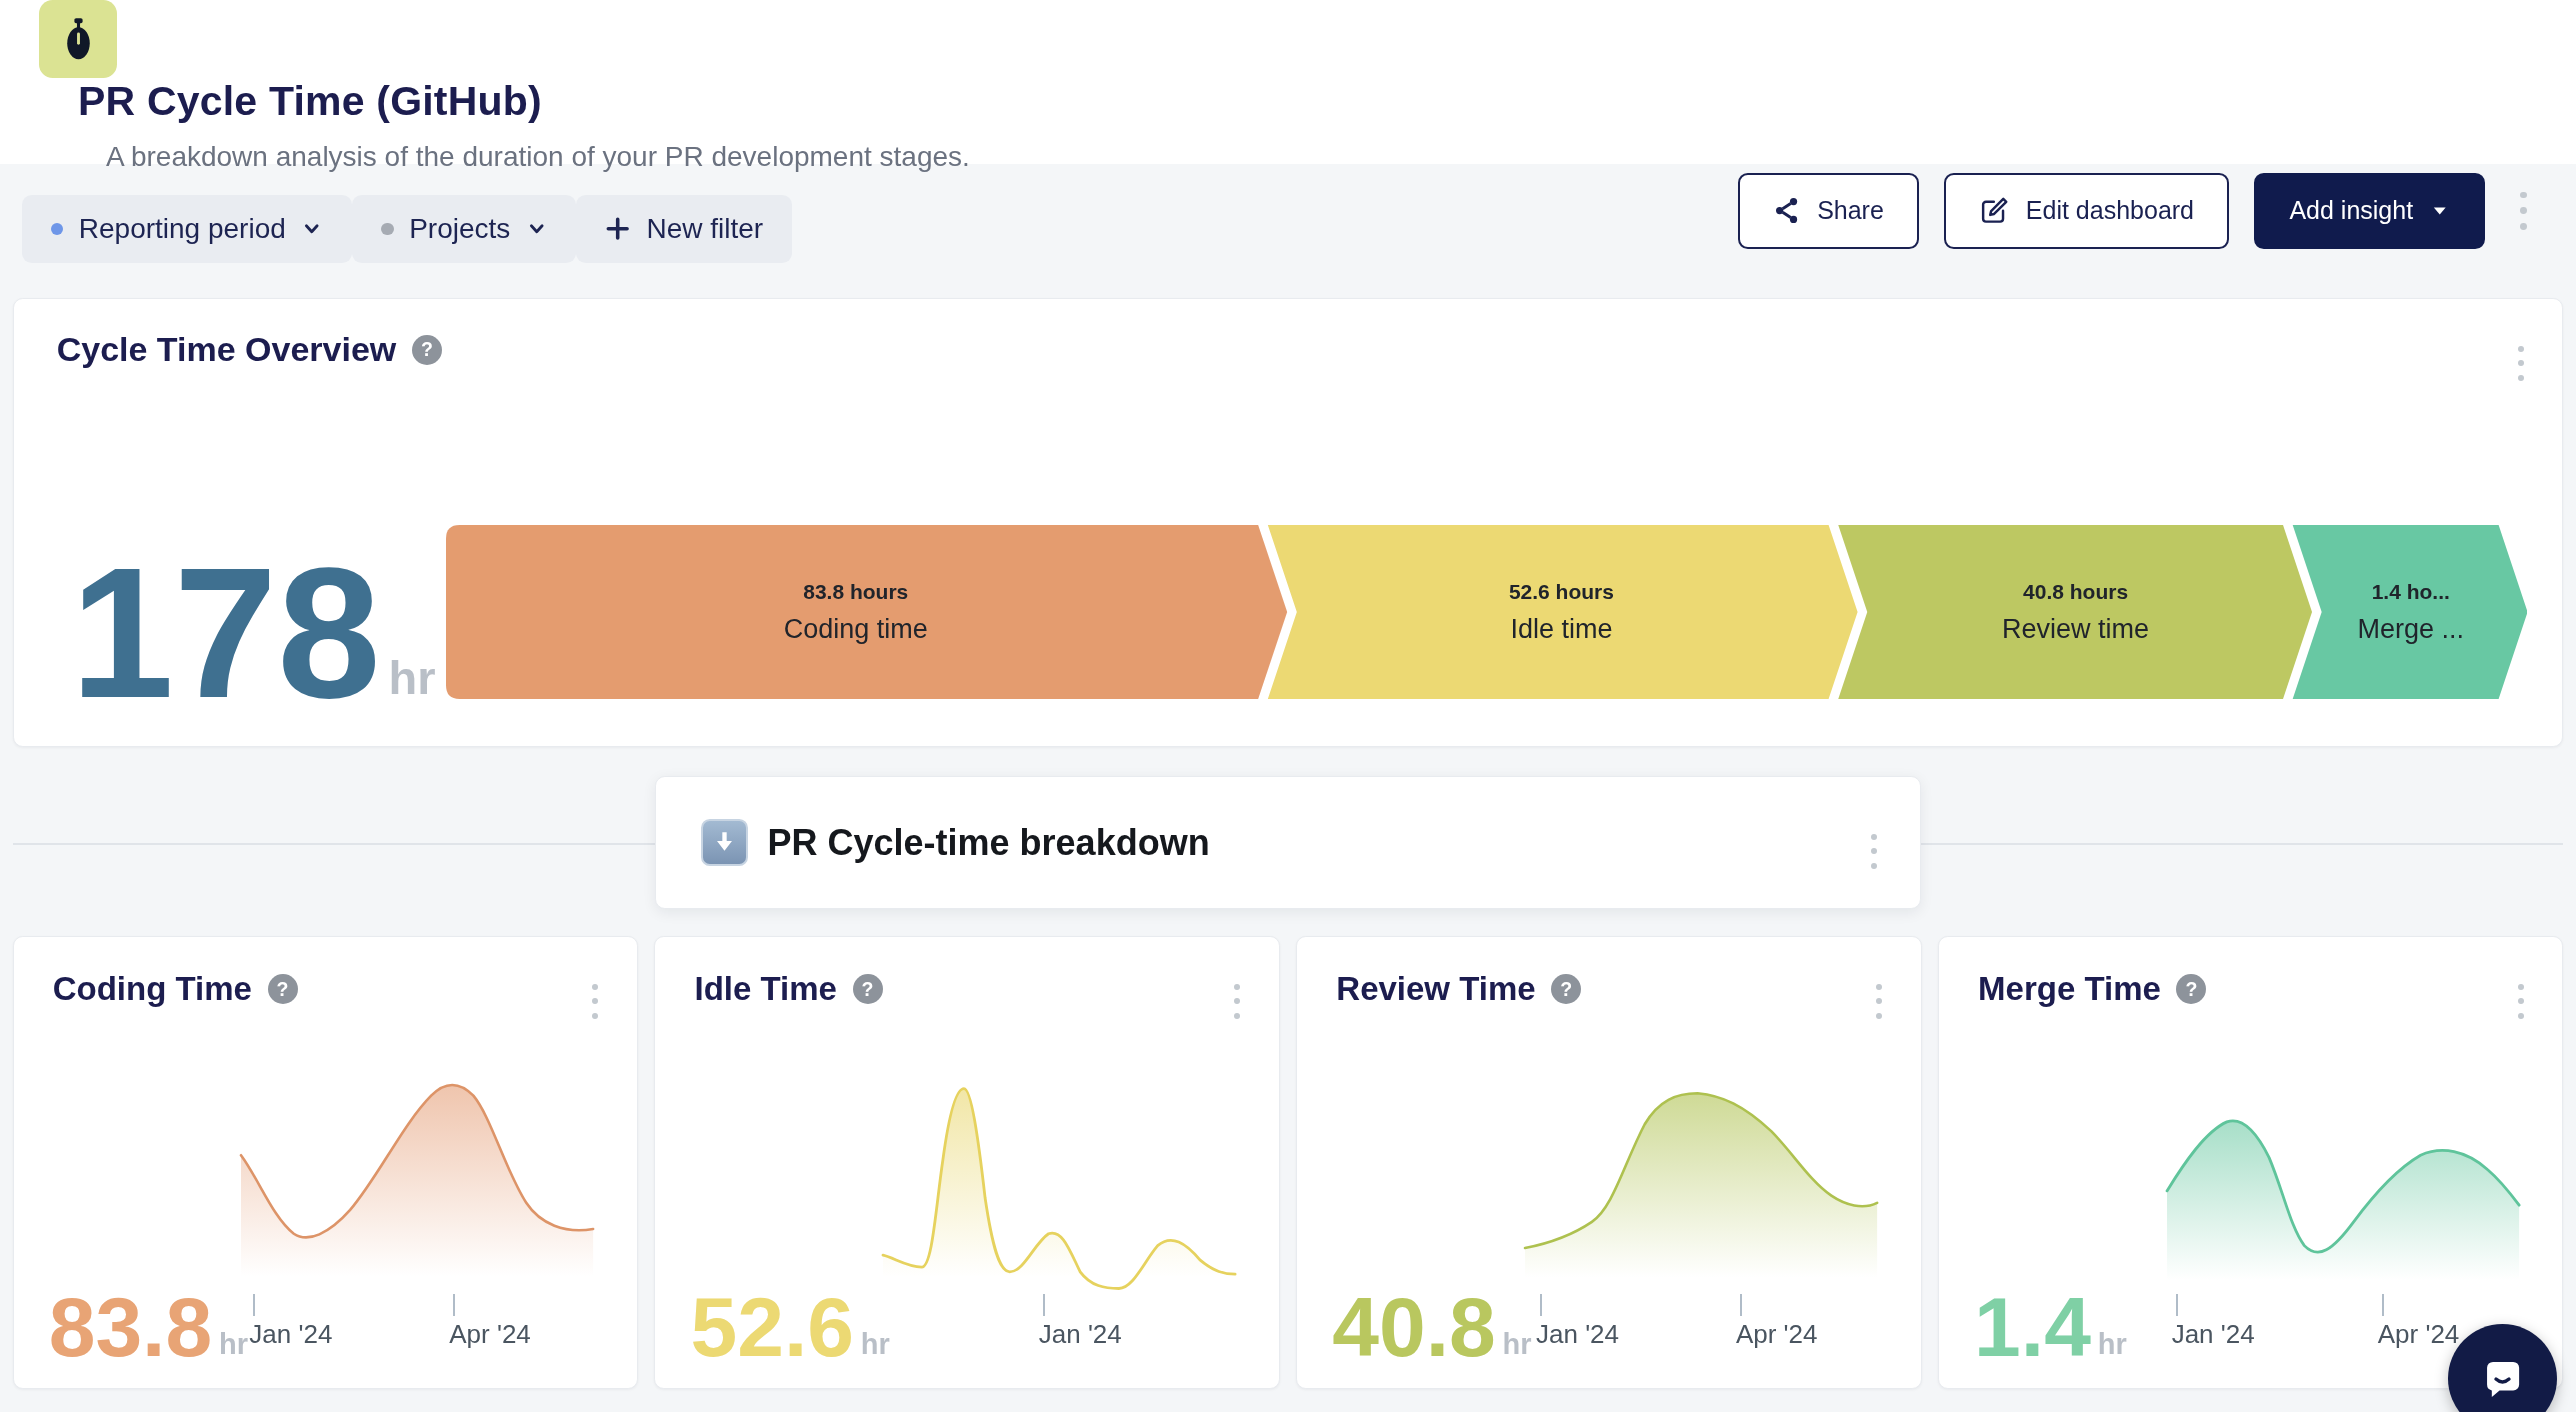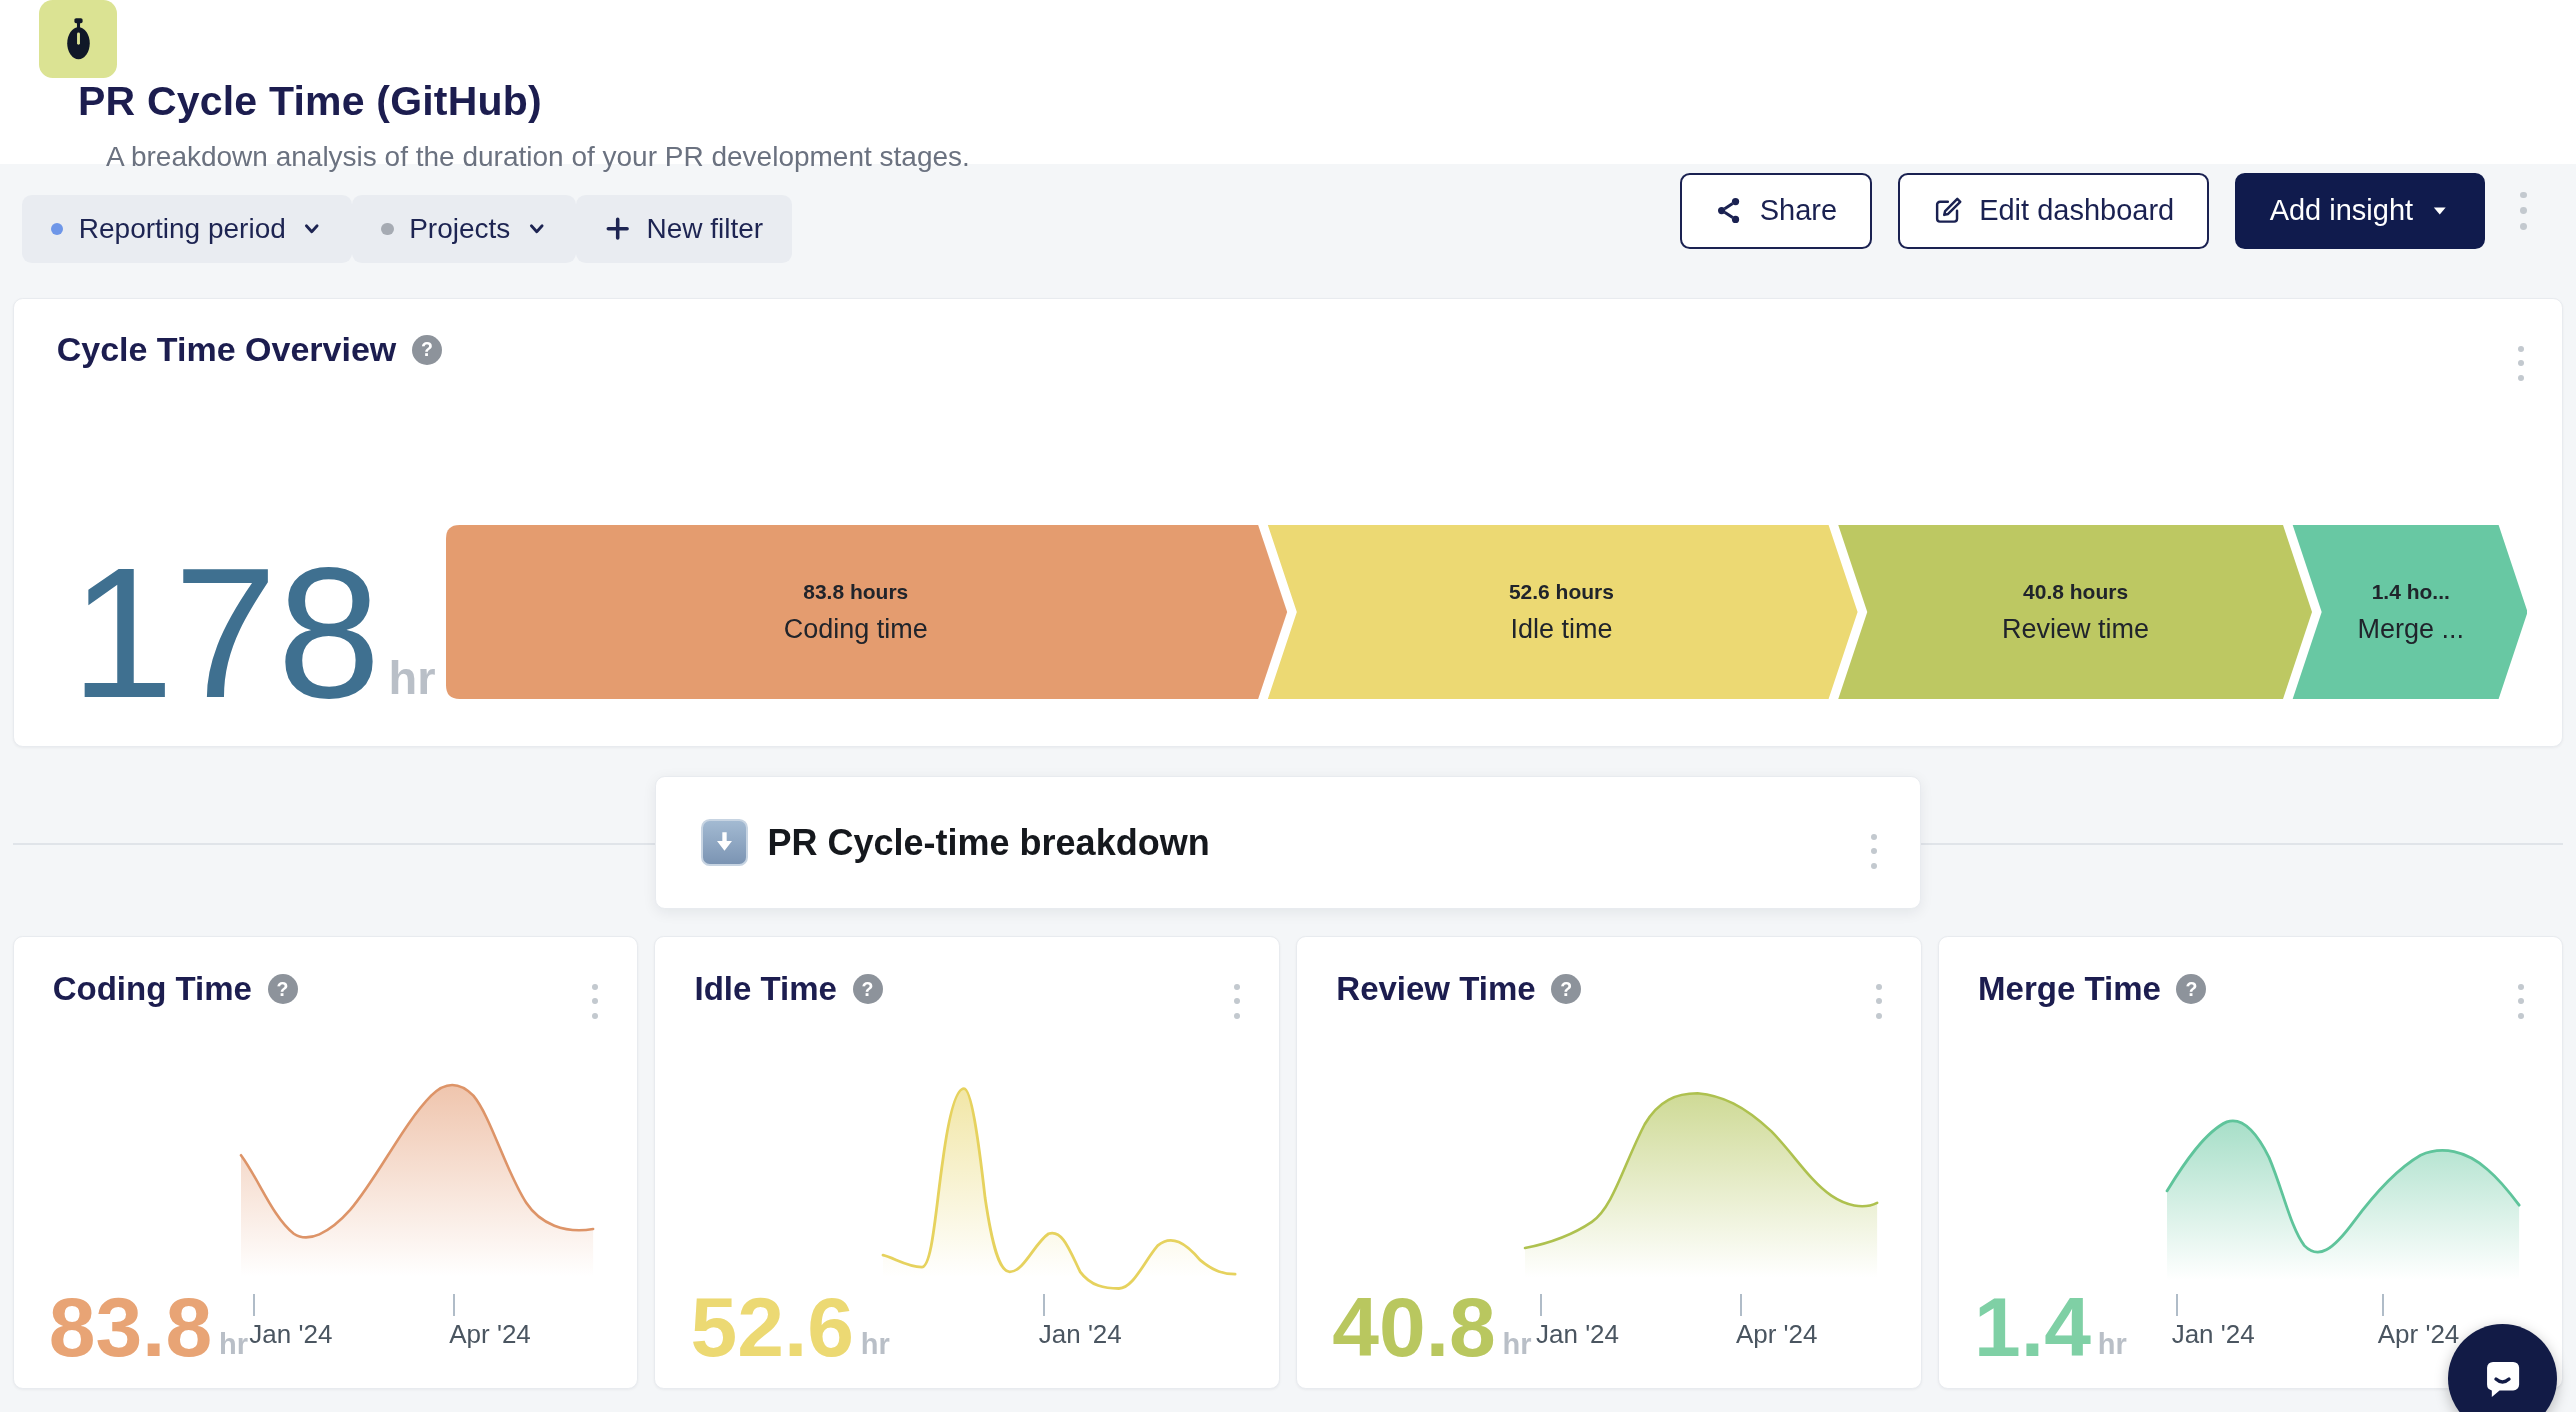--- a/index.html
+++ b/index.html
@@ -16,21 +16,21 @@
   .app-tile {
     width:78px; height:78px; border-radius:13.7px; background:#dbe393;
     display:flex; align-items:center; justify-content:center; flex:0 0 auto;
   }
   .header-text { margin-left:39px; }
   .page-title { font-size:41px; font-weight:700; color:#1c1d4f; letter-spacing:0.2px; }
   .page-subtitle { font-size:28px; color:#6b7280; margin-top:15.6px;margin-left:28px; }
   .header-actions { margin-left:auto; display:flex; align-items:center; gap:25.4px; }
   .btn {
     height:76px; border-radius:9.8px; display:inline-flex; align-items:center;
-    gap:15.6px; padding:0 33px; font-size:29px; cursor:pointer; white-space:nowrap;
+    gap:15.6px; padding:0 33px; font-size:25px; cursor:pointer; white-space:nowrap;
     font-family:inherit;
   }
   .btn-outline { background:#fff; border:2px solid #1a2151; color:#1a2151; }
   .btn-primary { background:#101b4d; border:2px solid #101b4d; color:#fff; }
   .kebab { display:flex; flex-direction:column; gap:8.8px; padding:9.8px; cursor:pointer; }
   .kebab i { width:6.8px; height:6.8px; border-radius:50%; background:#c3c9cf; }
   
   .filterbar { display:flex; margin:31px 0 0 21.5px;text-align:right; }
   .pill {
     background:#e9ecf1; border-radius:9.8px; height:68px; padding:0 29px;
@@ -50,21 +50,21 @@
     font-size:19.5px; font-weight:700; display:inline-flex; align-items:center;
     justify-content:center; cursor:pointer; flex:0 0 auto;
   }
   .card-kebab { position:absolute; top:37px; right:29px; }
   .card-kebab i { width:5.9px; height:5.9px; }
   
   .overview { margin:35px 12.7px 0; height:449px; padding:31px 35px 0 43px; }
   .overview-title { font-size:34px; }
   .overview-body { display:flex; align-items:flex-end; margin-top:156px; }
   .bignum { display:flex; align-items:flex-end; padding-left:13.7px; margin-bottom:-5.9px; flex:0 0 389px; }
-  .bignum .n { font-size:186px; line-height:.78; font-weight:400; color:#3f7090; }
+  .bignum .n { font-size:186px; line-height:.78; font-weight:700; color:#3f7090; }
   .bignum .u { font-size:47px; color:#b9bfc7; font-weight:600; margin-left:7.8px; }
   .funnel { position:relative; flex:1; height:174px; }
   .funnel svg { width:100%; height:100%; display:block; }
   .fl { position:absolute; top:50%; transform:translate(-50%,-50%); text-align:center; white-space:nowrap; }
   .fl .fv { font-size:21px; font-weight:700; color:#20242b; }
   .fl .fn { font-size:27px; color:#20242b; margin-top:9.8px; }
   
   .breakdown-wrap { position:relative; margin-top:29px; height:133px; }
   .breakdown-wrap .rule { position:absolute; top:50%; left:12.7px; right:12.7px; border-top:2px solid #e0e4e9; }
   .breakdown-card {

